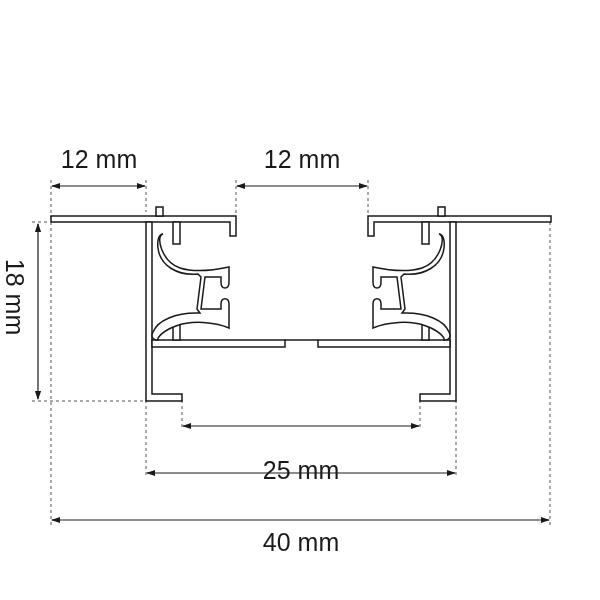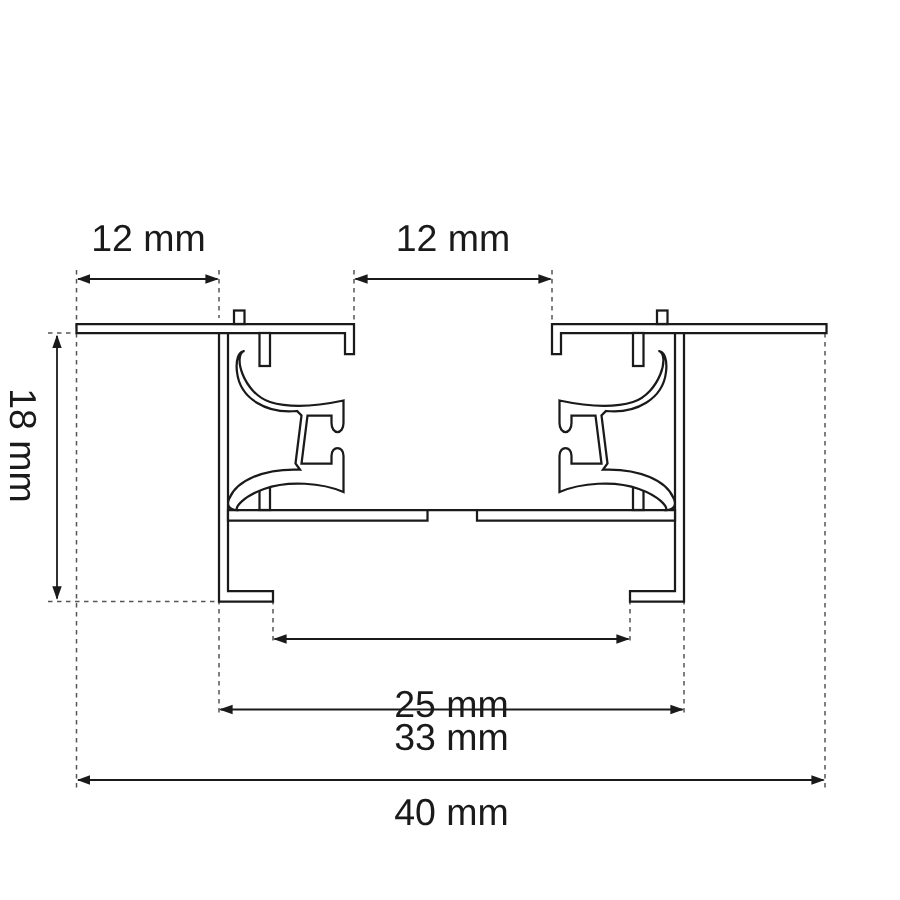--- a/index.html
+++ b/index.html
@@ -136,16 +136,15 @@
   </svg>
 
   <span class="label h" style="left:99px; top:147px;">12 mm</span>
 
   <span class="label h" style="left:302px; top:147px;">12 mm</span>
 
   <span class="label v" style="left:14px; top:297px;">18 mm</span>
 
   <span class="label h" style="left:301px; top:432px;margin-top:26px;">25 mm</span>
 
-  <span class="label h" style="left:301px; top:480px;">33 mm</span>
 
   <span class="label h" style="left:301px; top:530px;">40 mm</span>
 </div>
 
 </body></html>

